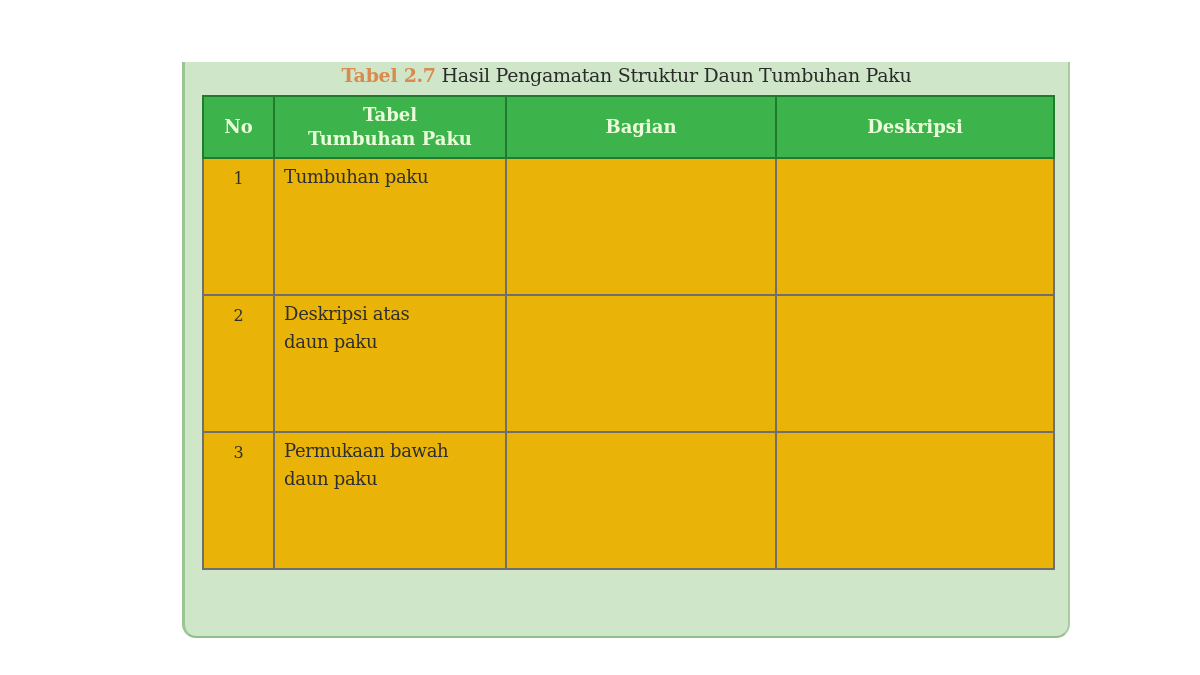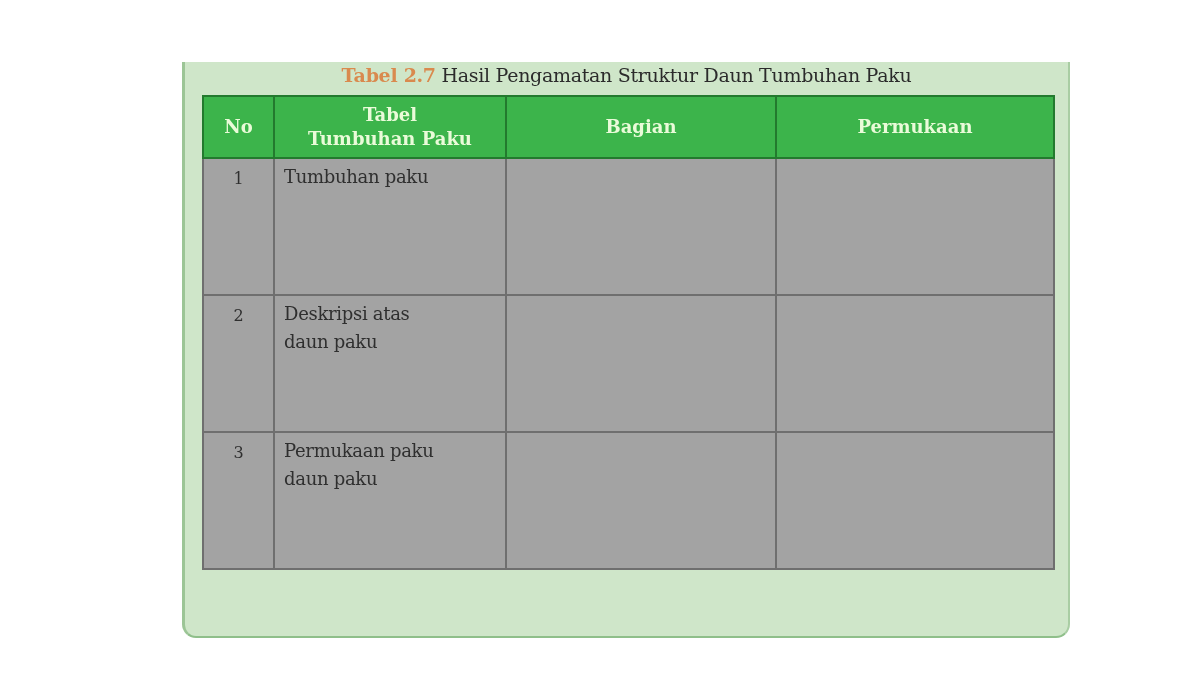--- a/index.html
+++ b/index.html
@@ -44,21 +44,21 @@
       color: #d98a4e;
       font-weight: bold;
     }
     table.obs {
       position: absolute;
       left: 17px;
       top: 33px;
       border-collapse: collapse;
       table-layout: fixed;
       width: 851px;
-      background: #a3a3a3;
+      background: #eab308;
     }
     table.obs th {
       background: #3cb44b;
       color: #eafbd9;
       font-family: "DejaVu Serif", serif;
       font-weight: bold;
       font-size: 18px;
       line-height: 24px;
       height: 62px;
       border: 2px solid #237a2e;
@@ -106,21 +106,21 @@
       <col class="c-desc">
     </colgroup>
     <thead>
       <tr>
         <th>No</th>
         <th>
           <div>Tabel</div>
           <div>Tumbuhan Paku</div>
         </th>
         <th>Bagian</th>
-        <th>Permukaan</th>
+        <th>Deskripsi</th>
       </tr>
     </thead>
     <tbody>
       <tr>
         <td class="no">1</td>
         <td class="part">Tumbuhan paku</td>
         <td></td>
         <td></td>
       </tr>
       <tr>
@@ -128,21 +128,21 @@
         <td class="part">
           <div>Deskripsi atas</div>
           <div>daun paku</div>
         </td>
         <td></td>
         <td></td>
       </tr>
       <tr>
         <td class="no">3</td>
         <td class="part">
-          <div>Permukaan paku</div>
+          <div>Permukaan bawah</div>
           <div>daun paku</div>
         </td>
         <td></td>
         <td></td>
       </tr>
     </tbody>
   </table>
 </div>
 
 </body></html>

